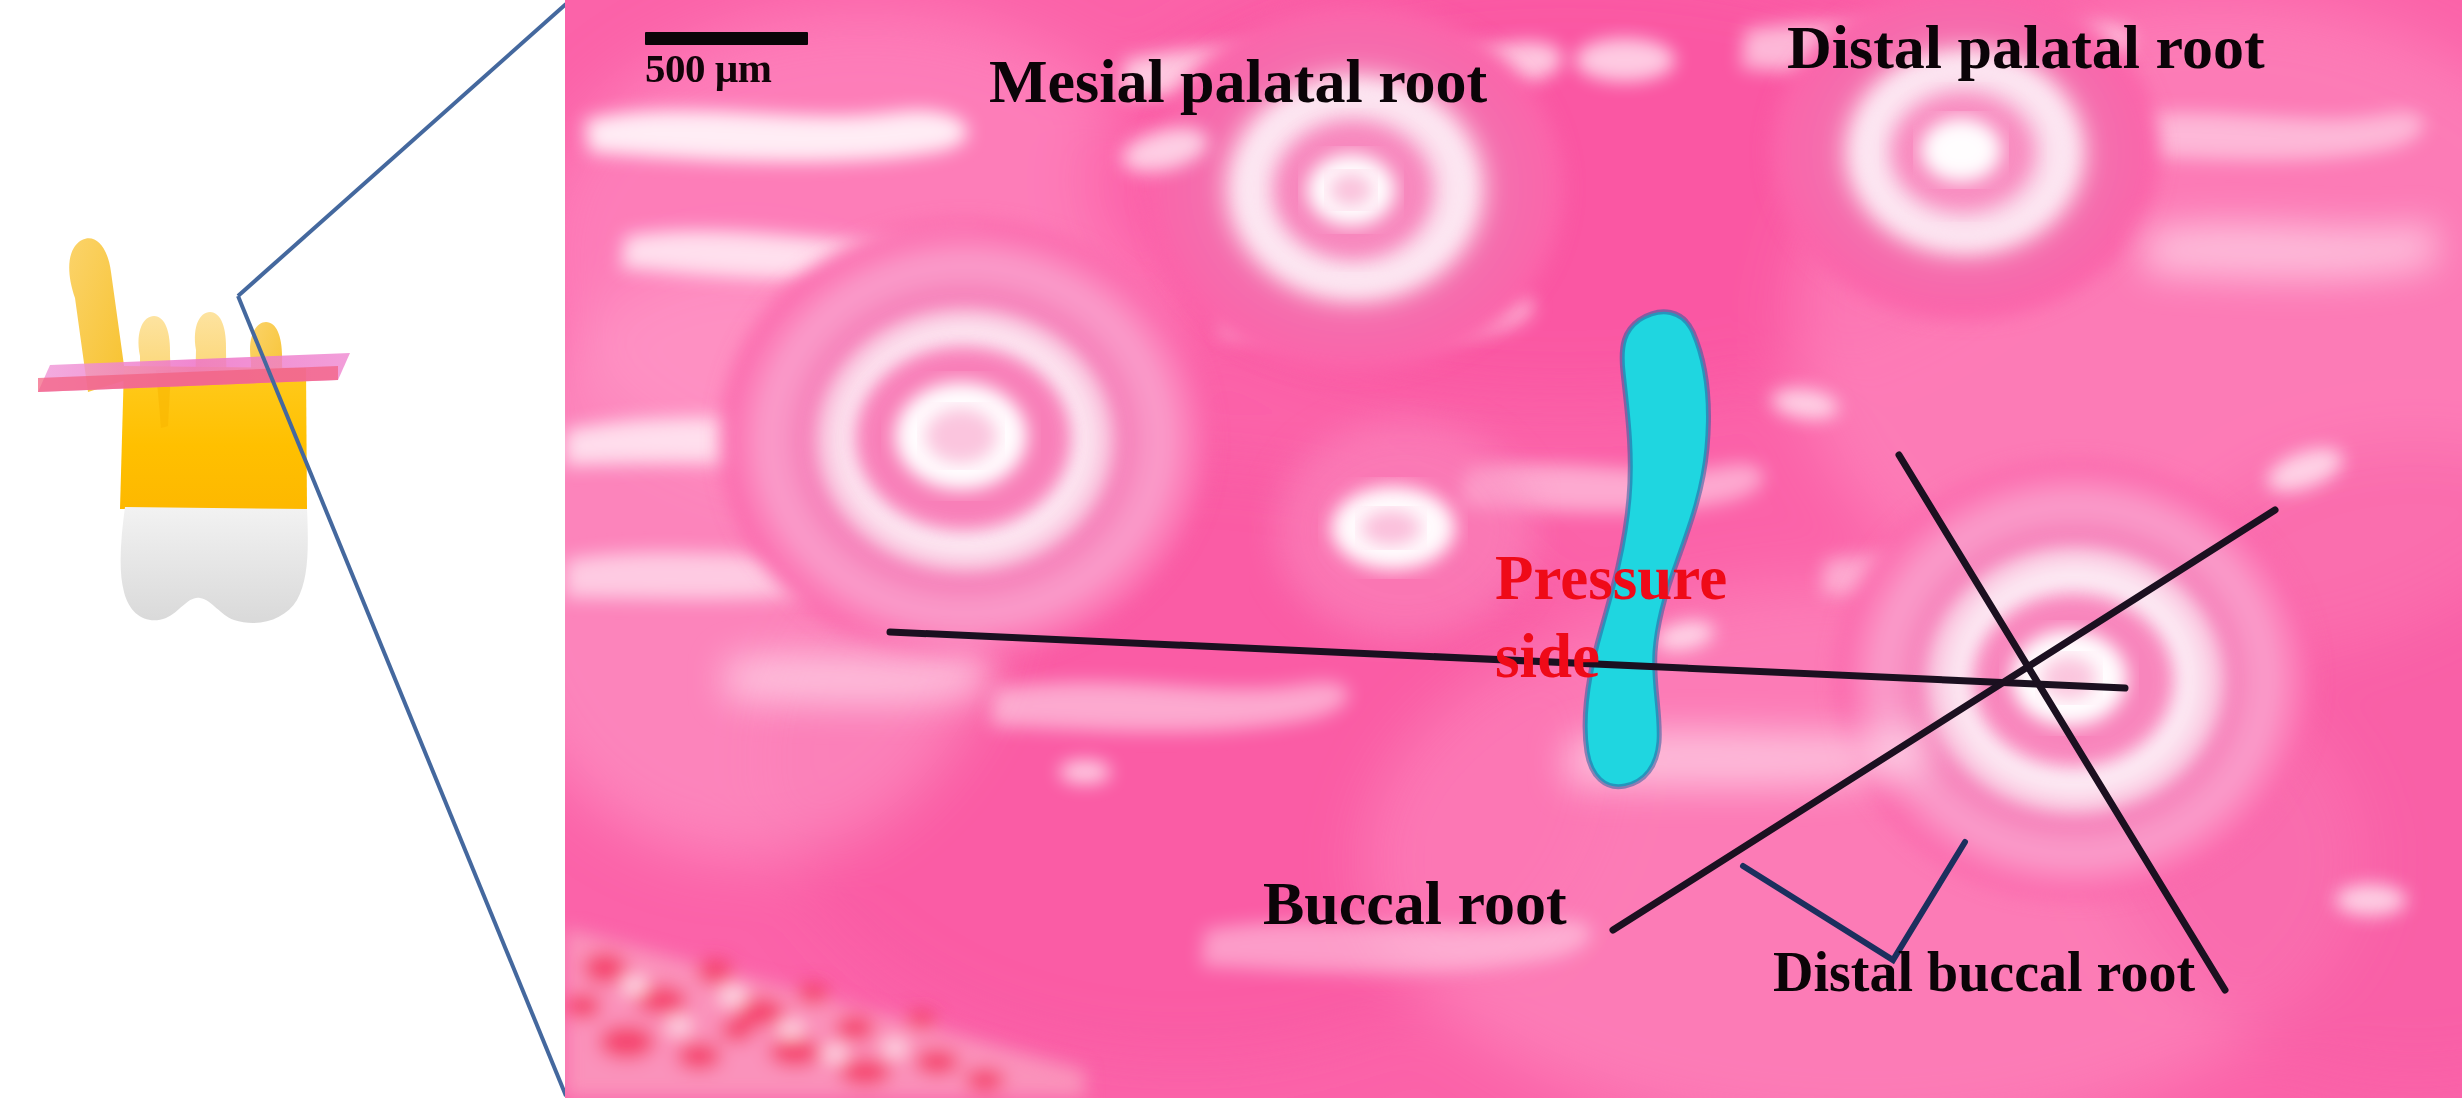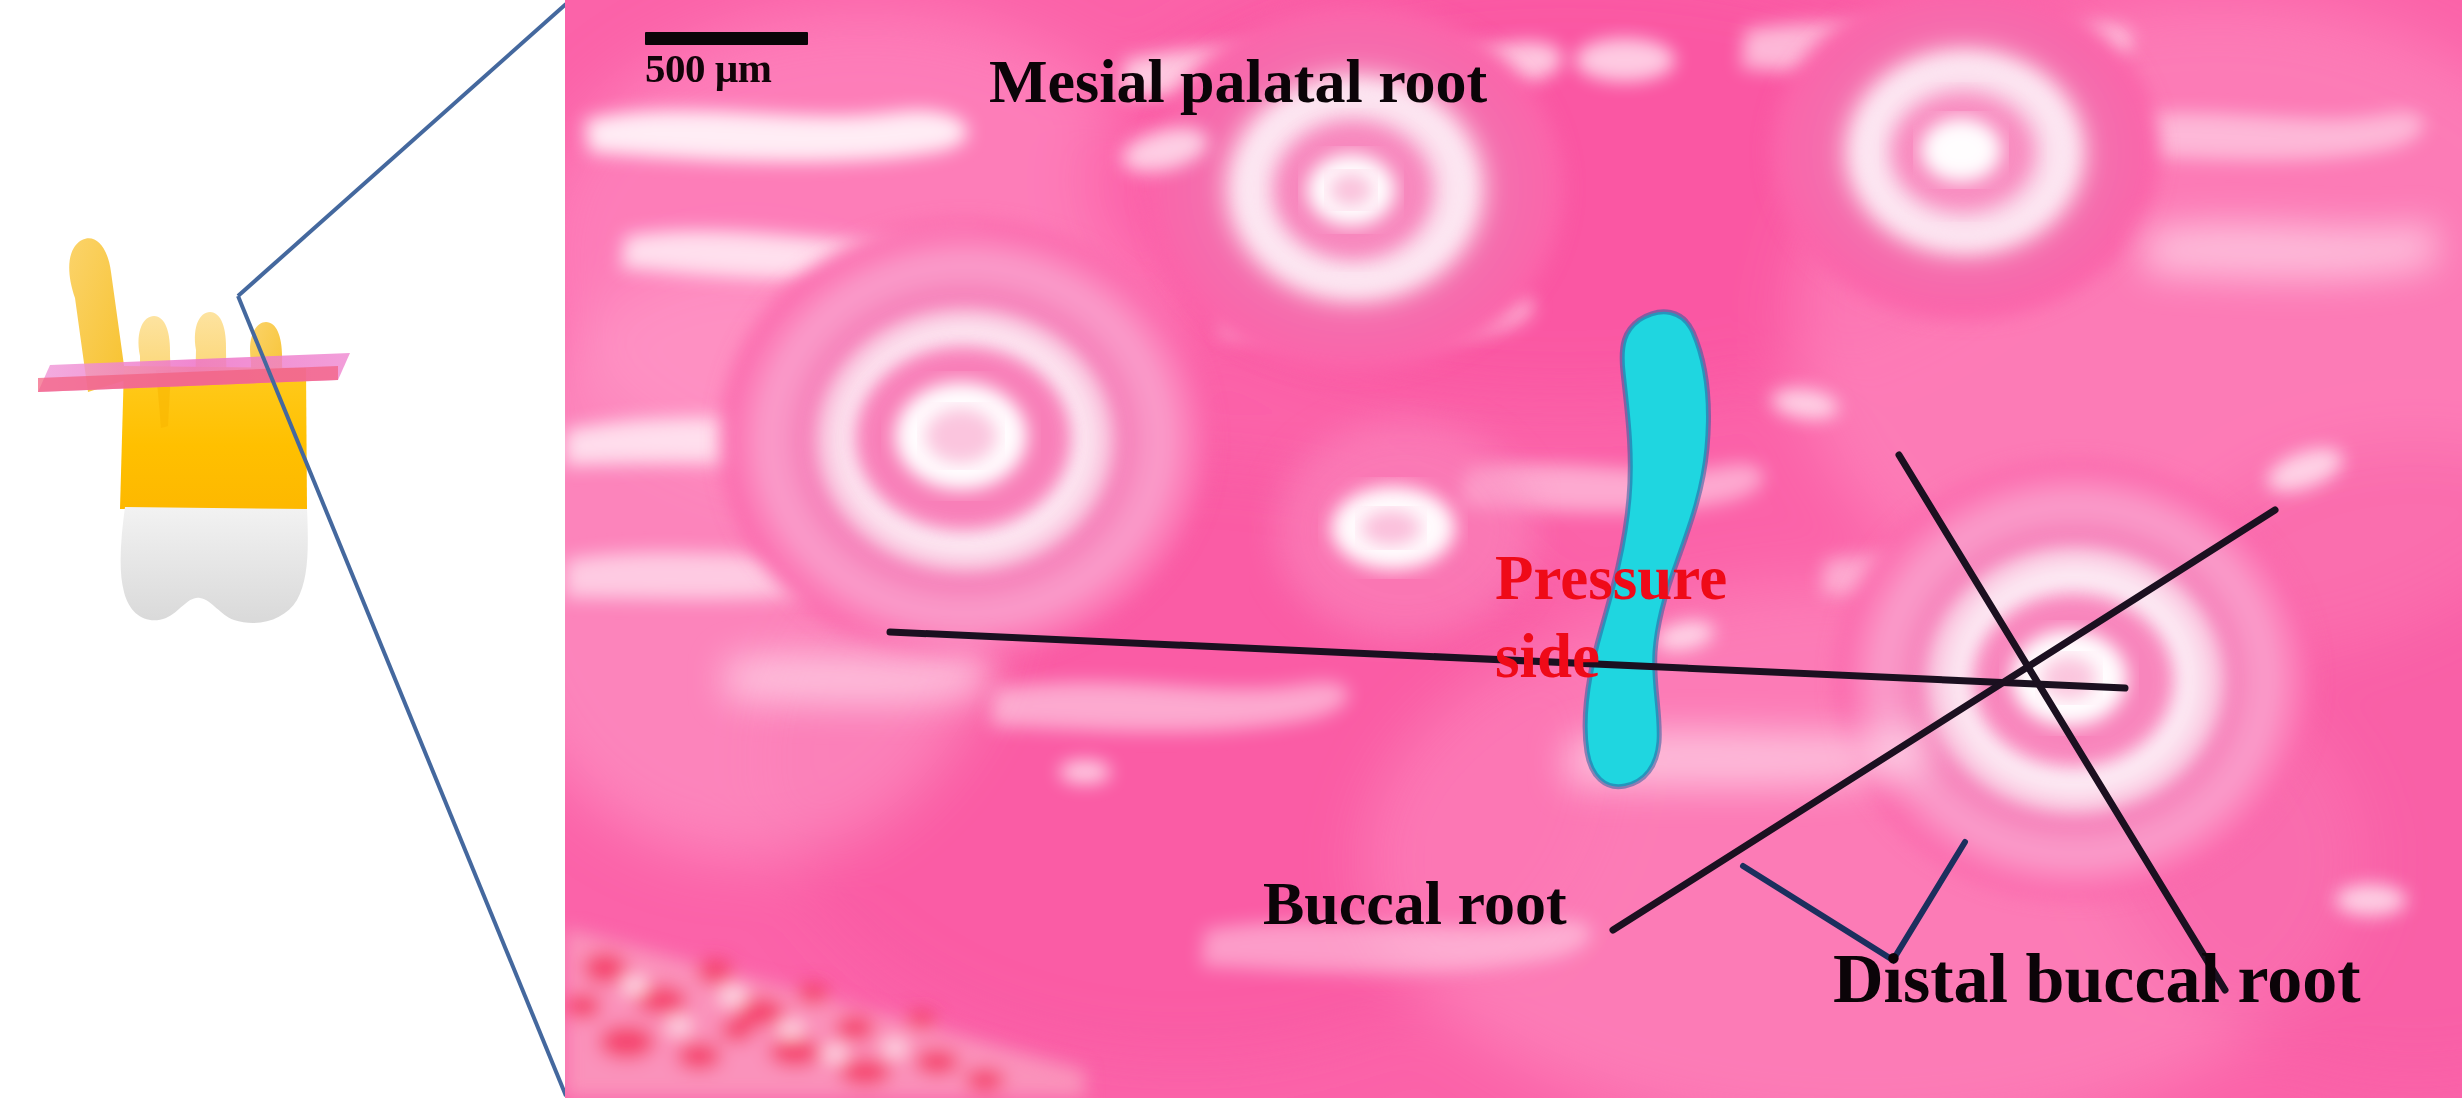--- a/index.html
+++ b/index.html
@@ -26,21 +26,21 @@
   #scalebar-label{margin-top:3px;font-size:41px;font-weight:bold;color:#120409;
                   letter-spacing:-0.5px;line-height:1;font-family:"Liberation Serif",serif;}
 
   
   .anat-label{position:absolute;font-family:"Liberation Serif",serif;font-weight:bold;
               color:#0b0408;white-space:nowrap;line-height:1;}
   #label-mesial-palatal{left:424px;top:50px;font-size:62px;}
   #label-distal-palatal{left:1222px;top:16px;font-size:62px;}
   #label-mesial{left:128px;top:722px;font-size:62px;}
   #label-buccal{left:698px;top:872px;font-size:62px;}
-  #label-distal-buccal{left:1268px;top:944px;font-size:70px;}
+  #label-distal-buccal{left:1208px;top:944px;font-size:56px;}
 
   
   #pressure-side{position:absolute;left:930px;top:548px;width:272px;
                  text-align:left;font-family:"Liberation Serif",serif;
                  font-weight:bold;font-size:63px;color:#ef0a18;line-height:0.98;}
   #pressure-side .ps-line2{display:block;margin-top:16px;}
 </style>
 </head>
 <body>
 
@@ -269,20 +269,21 @@
         <polyline points="1178,866 1328,960 1400,842" stroke="#1b2f5e" stroke-width="6"></polyline>
       </g>
     </svg>
 
     <div id="scalebar-group">
       <div id="scalebar-line"></div>
       <div id="scalebar-label">500 µm</div>
     </div>
 
     <div class="anat-label" id="label-mesial-palatal">Mesial palatal root</div>
+    <div class="anat-label" id="label-distal-palatal">Distal palatal root</div>
     <div class="anat-label" id="label-buccal">Buccal root</div>
     <div class="anat-label" id="label-distal-buccal">Distal buccal root</div>
 
     <div id="pressure-side">
       <span class="ps-line1">Pressure</span>
       <span class="ps-line2">side</span>
     </div>
 
   </div>
 </div>

